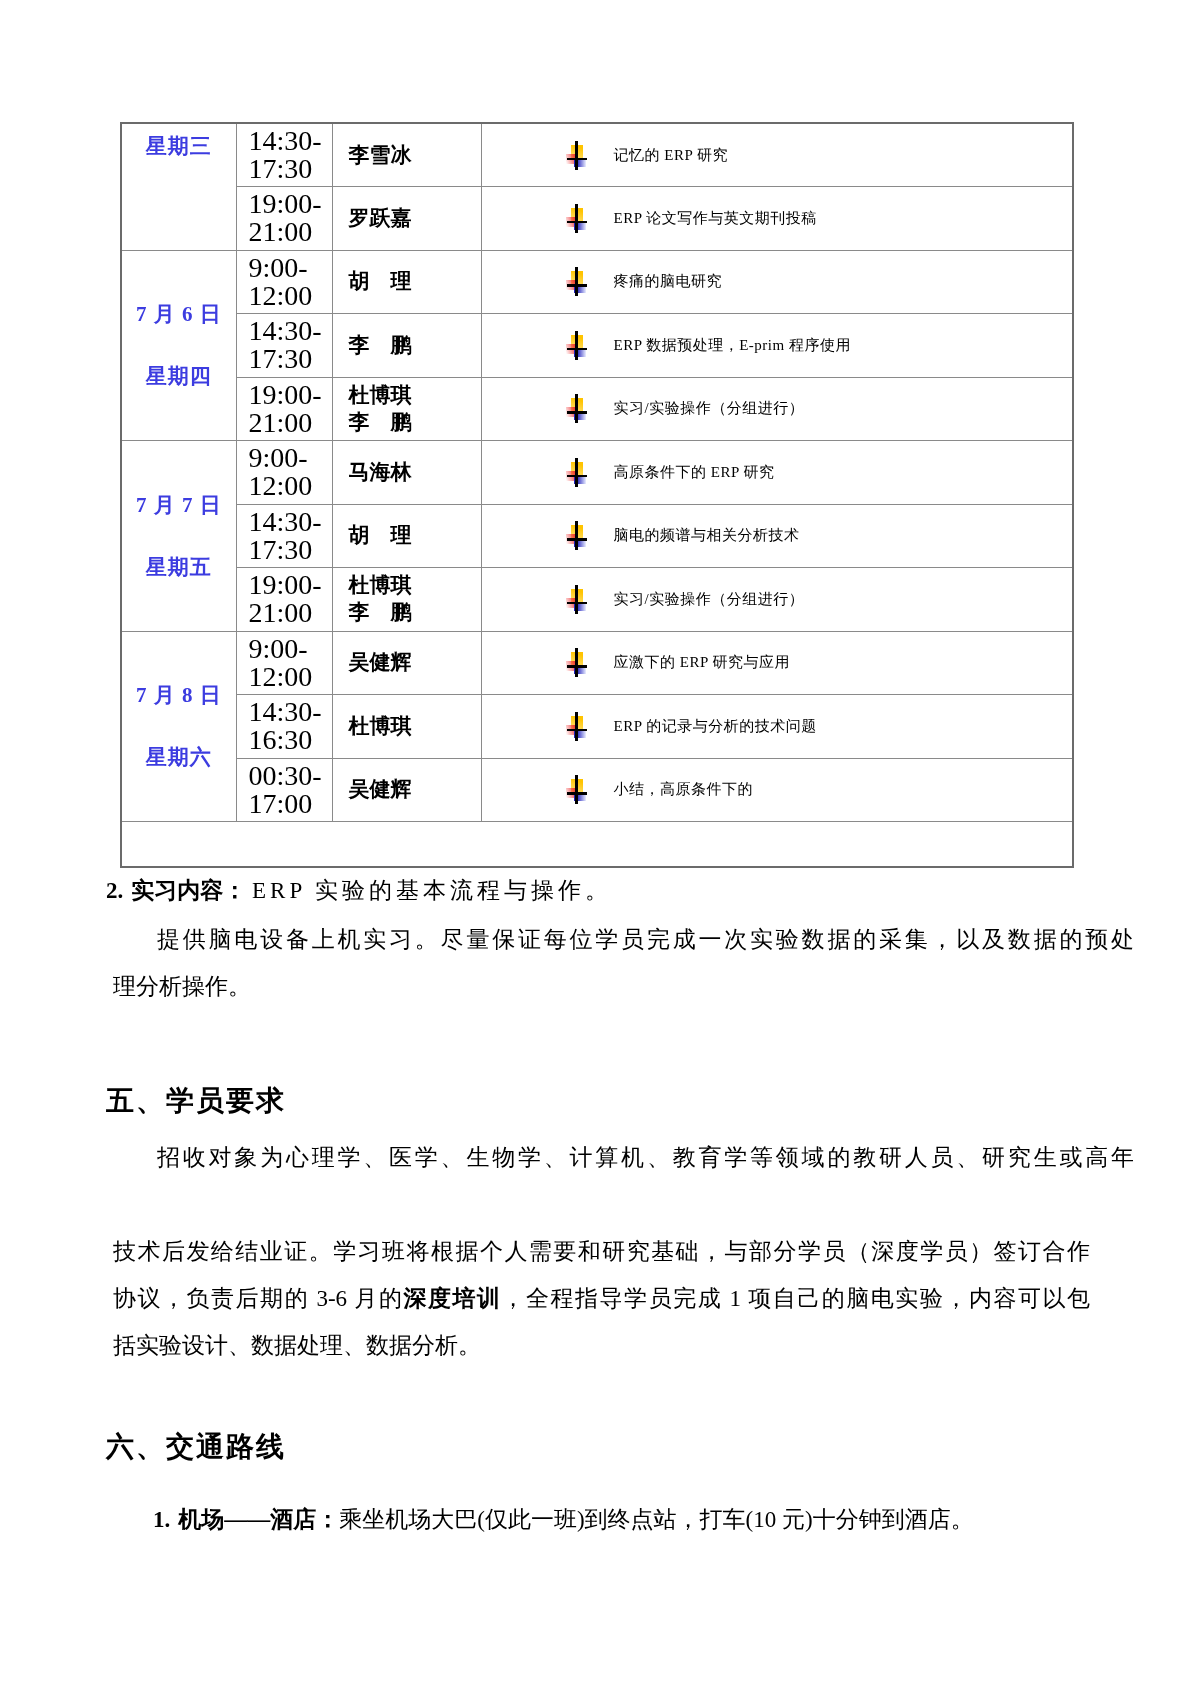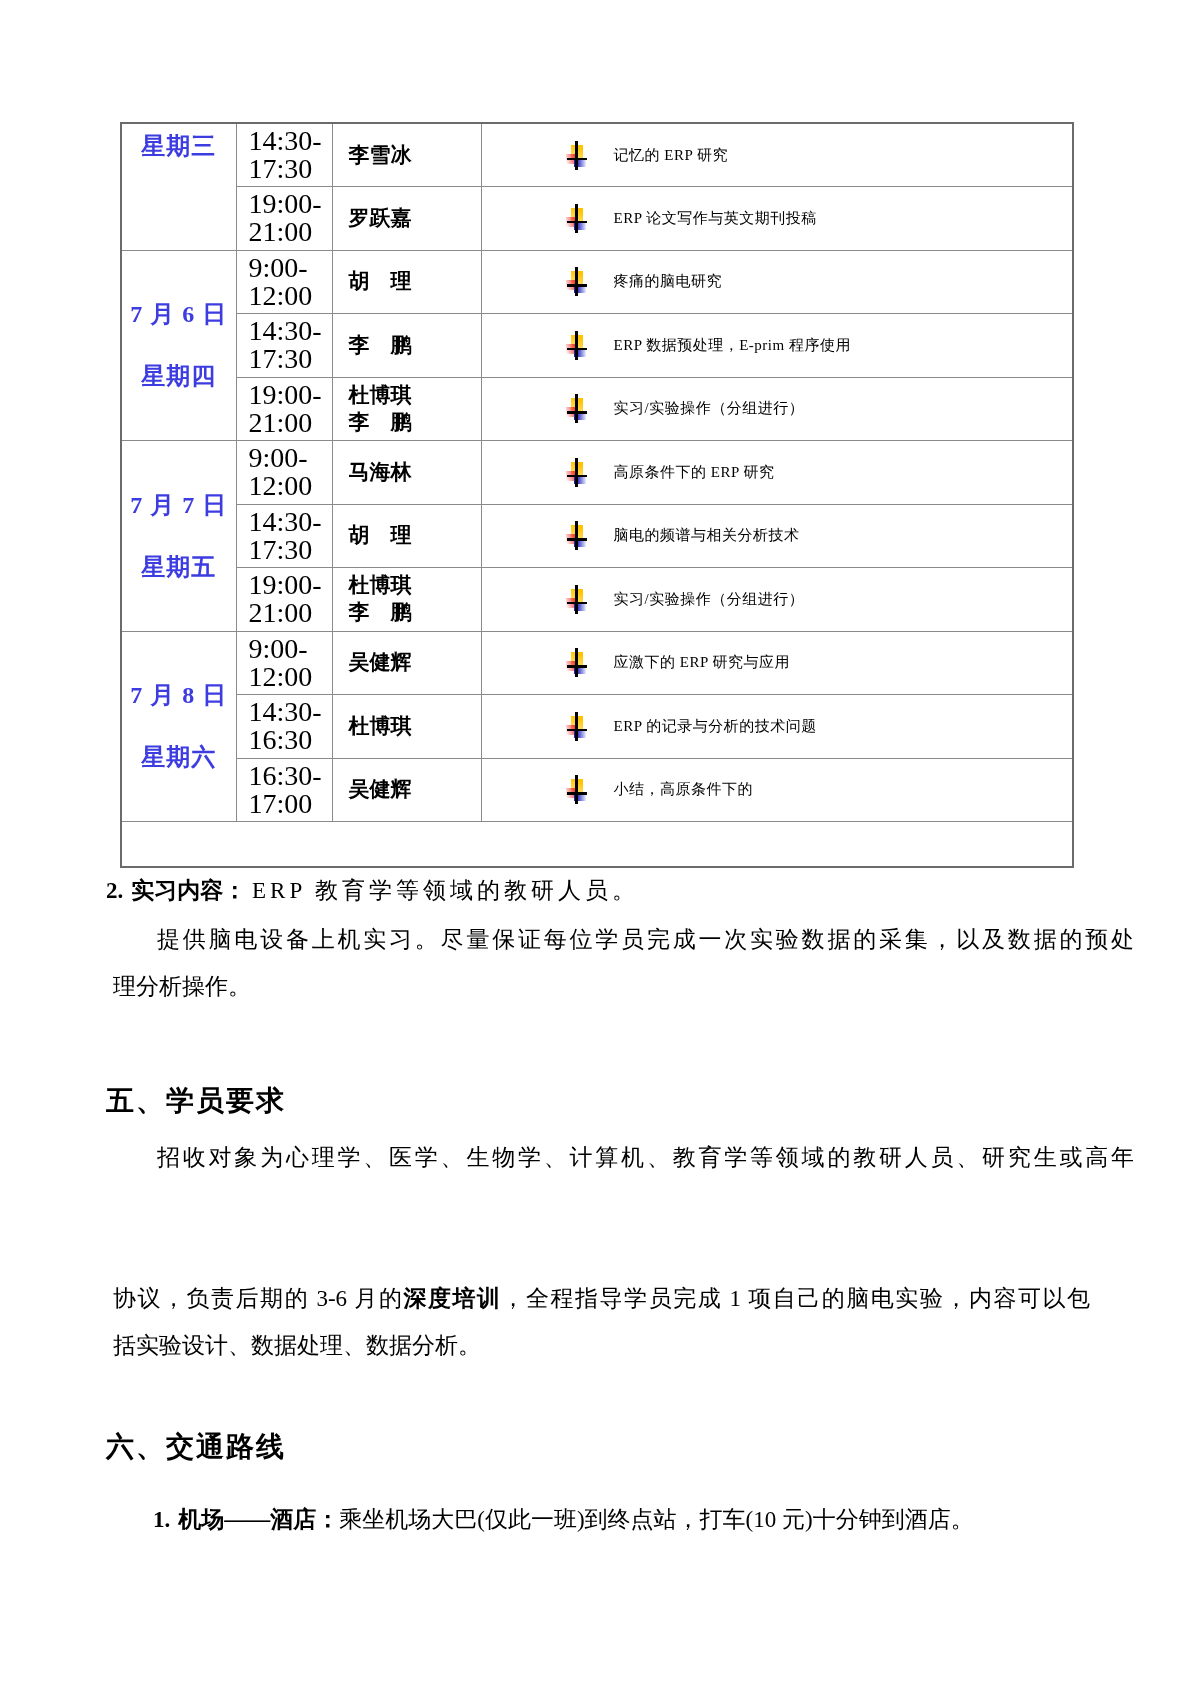--- a/index.html
+++ b/index.html
@@ -22,21 +22,21 @@
   table.sched td{
     border:1px solid #8a8a8a;
     padding:0;vertical-align:middle;
   }
   tr.content{height:63.5px;}
   tr.empty-row{height:45px;}
   td.day{
     text-align:center;
     color:#3c3ce0;
     font-weight:bold;
-    font-size:24px;
+    font-size:21px;
     letter-spacing:1px;
   }
   td.day.vtop{vertical-align:top;padding-top:9px;}
   .day-line{line-height:26px;}
   .day-line.second{margin-top:36px;}
   td.time{font-size:28px;line-height:28px;}
   td.time .time-line{padding-left:12px;}
   td.name{font-weight:bold;font-size:21px;line-height:27px;}
   td.name .name-line{padding-left:16px;}
   td.topic{font-size:15px;}
@@ -305,21 +305,21 @@
                   <i class="sq-b"></i>
                   <i class="bar-v"></i>
                   <i class="bar-h"></i>
                 </span>
               <span class="topic-text">ERP 的记录与分析的技术问题</span>
             </div>
           </td>
         </tr>
         <tr class="content">
           <td class="time">
-            <div class="time-line">16:30-</div>
+            <div class="time-line">00:30-</div>
             <div class="time-line">17:00</div>
           </td>
           <td class="name">
             <div class="name-line">吴健辉</div>
           </td>
           <td class="topic">
             <div class="topic-inner">
               <span class="bullet">
                   <i class="sq-y"></i>
                   <i class="sq-r"></i>
@@ -335,27 +335,28 @@
         <tr class="empty-row">
           <td colspan="4"></td>
         </tr>
 
       </tbody>
     </table>
   </div>
 
   <div class="abs bodyline" style="left:106px;top:876px;">
     <span class="num-label num">2.</span><span class="num-label">实习内容：</span>
-    <span class="practice-text">ERP 教育学等领域的教研人员。</span>
+    <span class="practice-text">ERP 实验的基本流程与操作。</span>
   </div>
   <div class="abs pblock" style="left:113px;top:972px;">理分析操作。</div>
   <div class="abs pblock jline indent1" style="left:113px;top:925px;">提供脑电设备上机实习。尽量保证每位学员完成一次实验数据的采集，以及数据的预处</div>
 
   <div class="abs heading" style="left:106px;top:1082px;">五、学员要求</div>
   <div class="abs pblock jline indent1" style="left:113px;top:1143px;">招收对象为心理学、医学、生物学、计算机、教育学等领域的教研人员、研究生或高年</div>
+  <div class="abs pblock jline" style="left:113px;top:1237px;">技术后发给结业证。学习班将根据个人需要和研究基础，与部分学员（深度学员）签订合作</div>
   <div class="abs pblock jline" style="left:113px;top:1284px;">
     <span>协议，负责后期的 3-6 月的</span><b>深度培训</b><span>，全程指导学员完成 1 项自己的脑电实验，内容可以包</span>
   </div>
   <div class="abs pblock" style="left:113px;top:1331px;">括实验设计、数据处理、数据分析。</div>
 
   <div class="abs heading" style="left:106px;top:1428px;">六、交通路线</div>
   <div class="abs bodyline" style="left:153px;top:1505px;">
     <span class="num-label num">1.</span><span class="num-label">机场——酒店：</span><span>乘坐机场大巴(仅此一班)到终点站，打车(10 元)十分钟到酒店。</span>
   </div>
 

